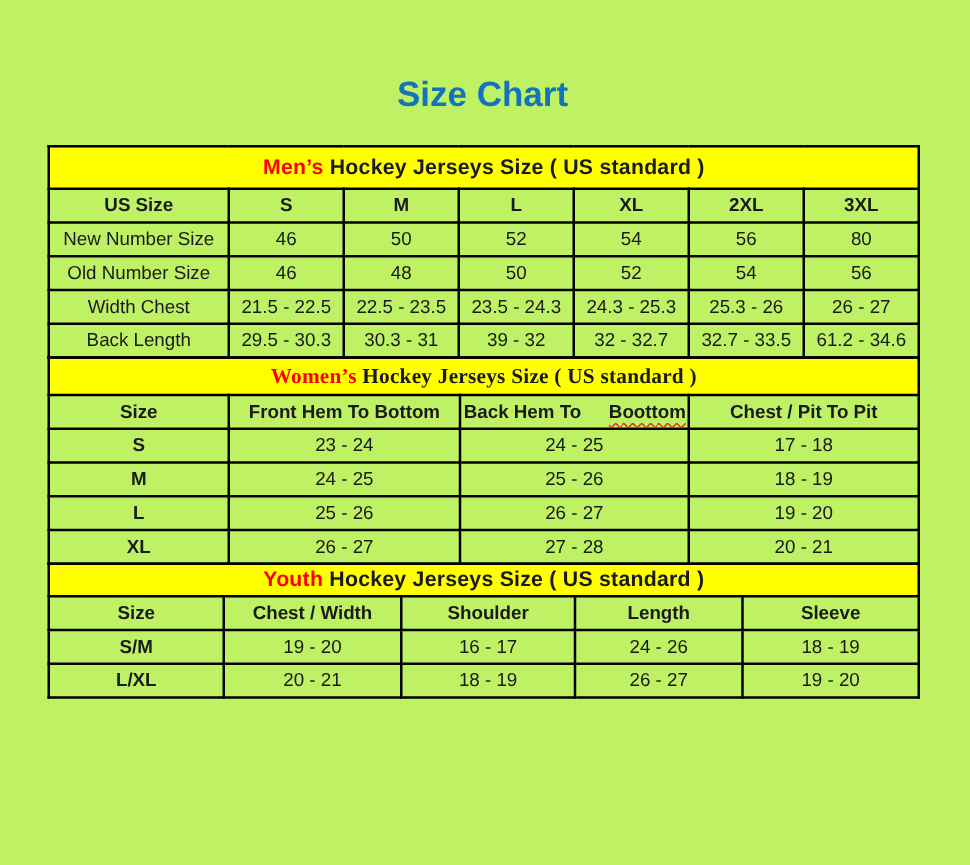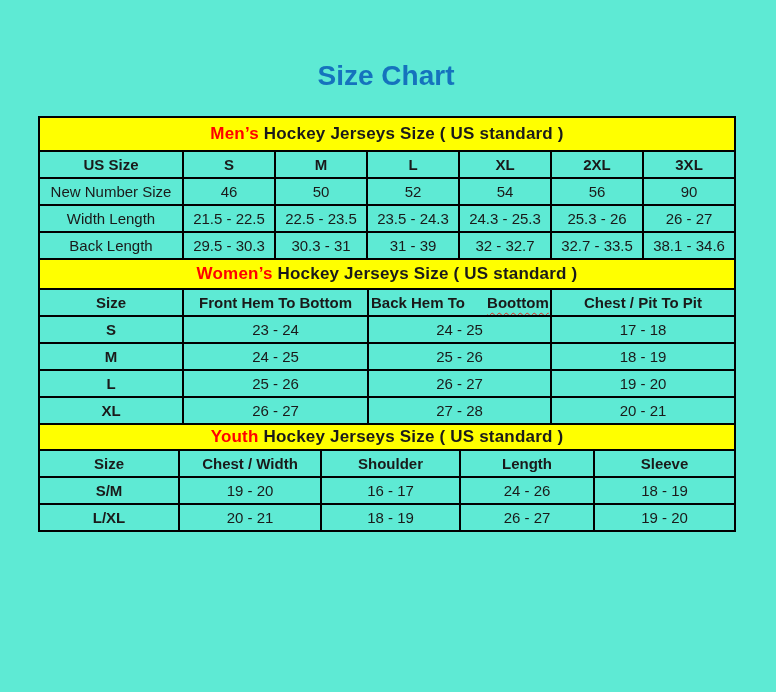--- a/index.html
+++ b/index.html
@@ -7,21 +7,21 @@
     --red: #FF0000;
     --blue: #1573BD;
     --ink: #1a1a1a;
     --line: #000000;
   }
   * { box-sizing: border-box; }
   html, body { margin: 0; padding: 0; background: #ffffff; }
   .page {
     width: 776px;
     height: 692px;
-    background: #5eead4;
+    background: #bef264;
     overflow: hidden;
     font-family: "Liberation Sans", "DejaVu Sans", sans-serif;
     color: var(--ink);
   }
   .title {
     margin: 60px 0 24px 38px;
     width: 696px;
     text-align: center;
     font-size: 28px;
     font-weight: 700;
@@ -49,21 +49,21 @@
     overflow: hidden;
     color: var(--ink);
   }
   td.sec-head {
     background: var(--yellow);
     font-weight: 700;
     font-size: 17px;
     letter-spacing: 0.2px;
   }
   .t-mens  td.sec-head { height: 34px; }
-  .t-womens td.sec-head { height: 30px; }
+  .t-womens td.sec-head { height: 30px; font-family: Liberation Serif, serif; }
   .t-youth td.sec-head { height: 26px; }
   td.sec-head .hl { color: var(--red); }
   tr.col-head td { font-weight: 700; }
   td.row-label { font-weight: 700; }
   .t-mens td.row-label { font-weight: 400; }
   .t-mens tr.col-head td.row-label { font-weight: 700; border-radius: 11px; }
   .sq {
     text-decoration-line: underline;
     text-decoration-style: wavy;
     text-decoration-color: #E02B20;
@@ -101,39 +101,48 @@
             <td>2XL</td>
             <td>3XL</td>
           </tr>
           <tr>
             <td class="row-label">New Number Size</td>
             <td>46</td>
             <td>50</td>
             <td>52</td>
             <td>54</td>
             <td>56</td>
-            <td>90</td>
-          </tr>
-          <tr>
-            <td class="row-label">Width Length</td>
+            <td>80</td>
+          </tr>
+          <tr>
+            <td class="row-label">Old Number Size</td>
+            <td>46</td>
+            <td>48</td>
+            <td>50</td>
+            <td>52</td>
+            <td>54</td>
+            <td>56</td>
+          </tr>
+          <tr>
+            <td class="row-label">Width Chest</td>
             <td>21.5 - 22.5</td>
             <td>22.5 - 23.5</td>
             <td>23.5 - 24.3</td>
             <td>24.3 - 25.3</td>
             <td>25.3 - 26</td>
             <td>26 - 27</td>
           </tr>
           <tr>
             <td class="row-label">Back Length</td>
             <td>29.5 - 30.3</td>
             <td>30.3 - 31</td>
-            <td>31 - 39</td>
+            <td>39 - 32</td>
             <td>32 - 32.7</td>
             <td>32.7 - 33.5</td>
-            <td>38.1 - 34.6</td>
+            <td>61.2 - 34.6</td>
           </tr>
         </tbody>
       </table>
     <table class="t-womens">
         <colgroup>
           <col style="width: 144px;">
           <col style="width: 185px;">
           <col style="width: 183px;">
           <col style="width: 184px;">
         </colgroup>

